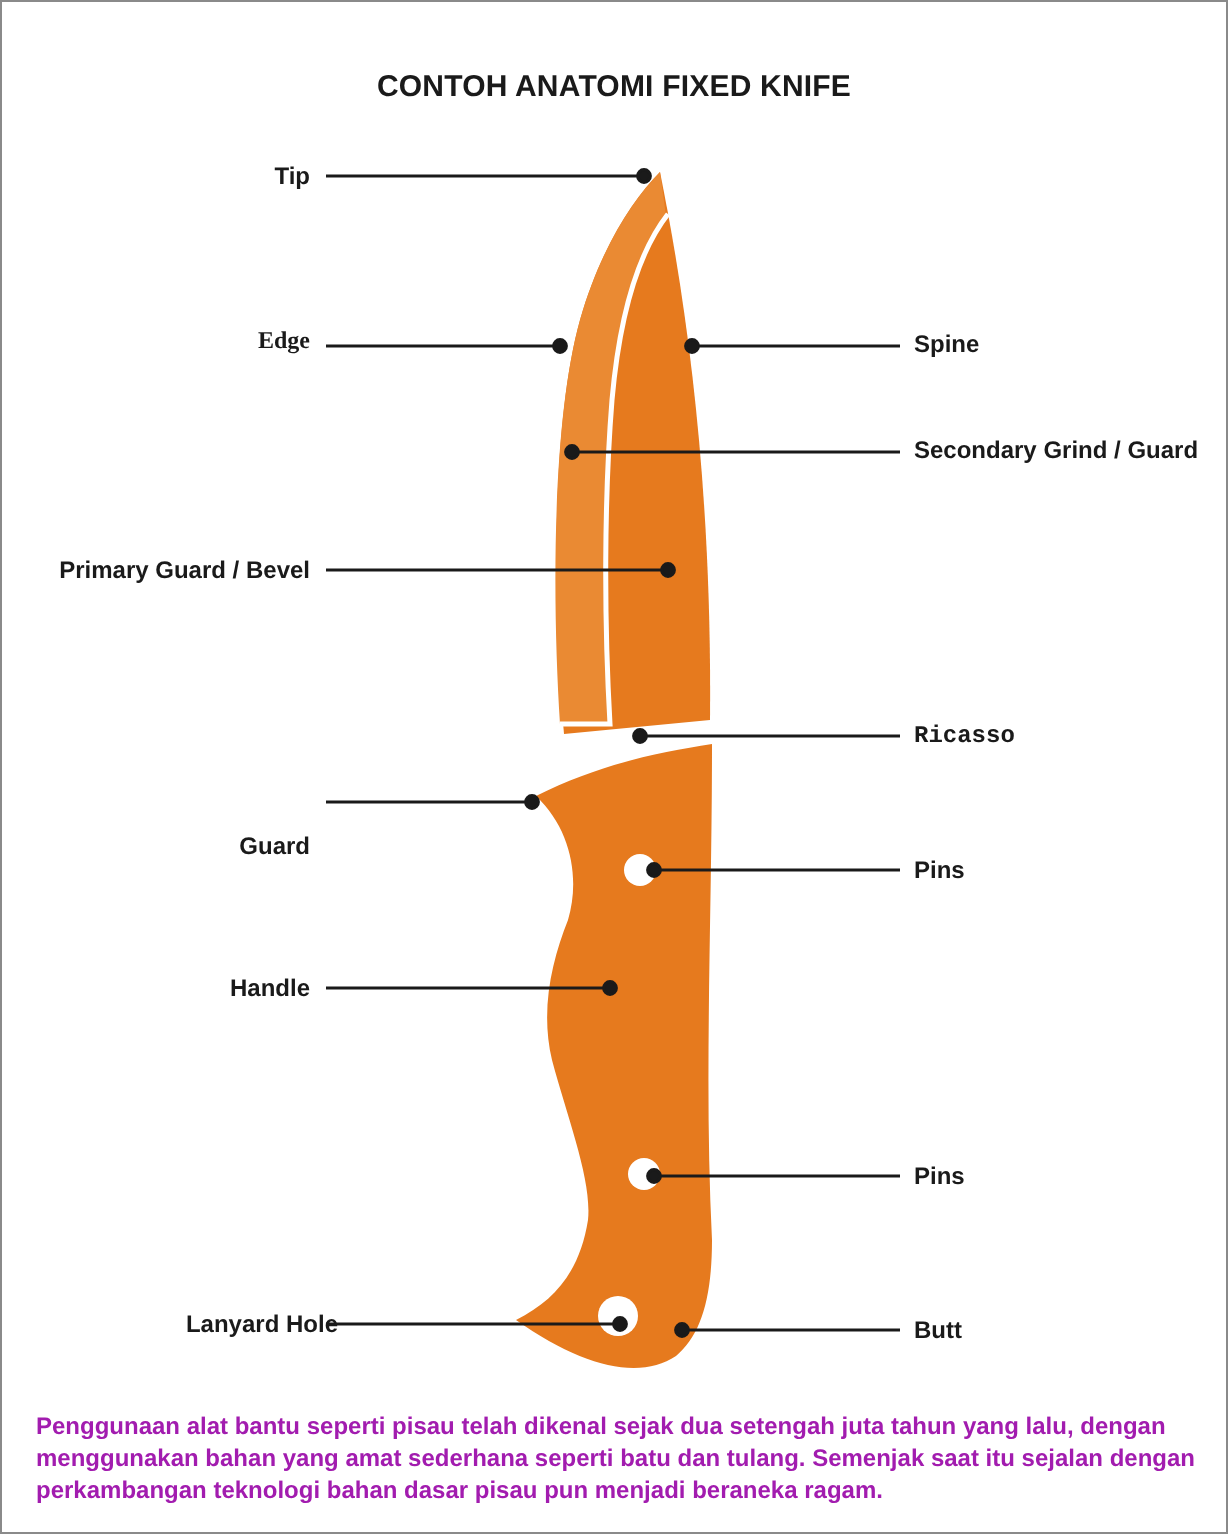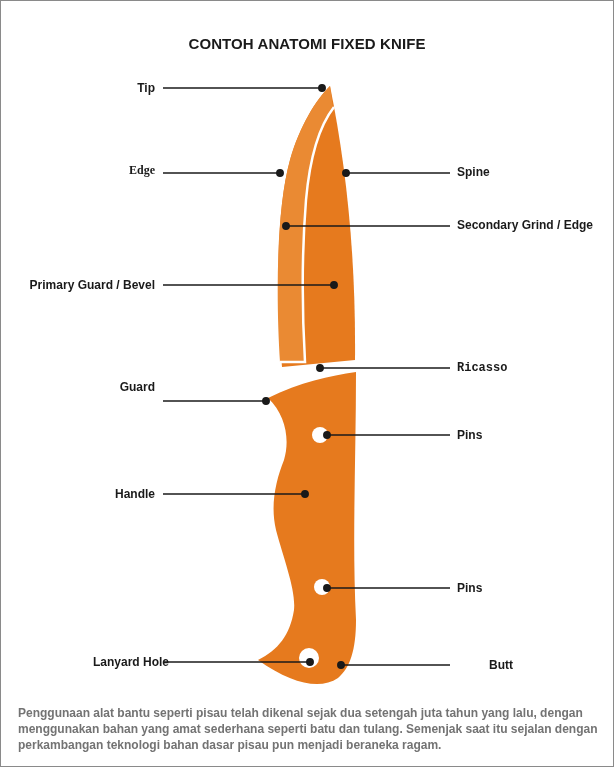--- a/index.html
+++ b/index.html
@@ -2,21 +2,21 @@
 <html><head>
 <meta charset="utf-8">
 <style>
   html, body { margin: 0; padding: 0; background: #ffffff; }
   body { width: 614px; height: 767px; overflow: hidden; position: relative; font-family: "Liberation Sans", sans-serif; }
   .frame { position: absolute; left: 0; top: 0; width: 612px; height: 765px; border: 1px solid #8a8a8a; background: #fff; }
   .title { position: absolute; left: 0; width: 614px; top: 35px; text-align: center; font-weight: bold; font-size: 15px; color: #1a1a1a; letter-spacing: 0.1px; }
   svg.diagram { position: absolute; left: 0; top: 0; }
   .label { position: absolute; font-weight: bold; font-size: 12px; color: #1a1a1a; white-space: nowrap; line-height: 14px; }
   .label.left { text-align: right; }
-  .desc { position: absolute; left: 18px; top: 705px; width: 590px; font-weight: bold; font-size: 12px; line-height: 16px; color: #737373; }
+  .desc { position: absolute; left: 18px; top: 705px; width: 590px; font-weight: bold; font-size: 12px; line-height: 16px; color: #a21caf; }
 </style>
 </head>
 <body>
 
 <div class="frame"></div>
 
 <div class="title">CONTOH ANATOMI FIXED KNIFE</div>
 
 <svg class="diagram" width="614" height="767" viewBox="0 0 614 767">
 
@@ -59,24 +59,24 @@
     <line x1="327" y1="588" x2="450" y2="588"></line>
       <circle cx="327" cy="588" r="3.2"></circle>
     <line x1="341" y1="665" x2="450" y2="665"></line>
       <circle cx="341" cy="665" r="3.2"></circle>
   </g>
 </svg>
 
 <div class="label left" style="right:459px; top:81px;">Tip</div>
 <div class="label left" style="right:459px; top:163px;font-family:Liberation Serif, serif;">Edge</div>
 <div class="label left" style="right:459px; top:278px;">Primary Guard / Bevel</div>
-<div class="label left" style="right:459px; top:380px;">Guard</div>
+<div class="label left" style="right:459px; top:416px;">Guard</div>
 <div class="label left" style="right:459px; top:487px;">Handle</div>
 <div class="label left" style="right:445px; top:655px;">Lanyard Hole</div>
 
 <div class="label" style="left:457px; top:165px;">Spine</div>
-<div class="label" style="left:457px; top:218px;">Secondary Grind / Edge</div>
+<div class="label" style="left:457px; top:218px;">Secondary Grind / Guard</div>
 <div class="label" style="left:457px; top:361px;font-family:Liberation Mono, monospace;">Ricasso</div>
 <div class="label" style="left:457px; top:428px;">Pins</div>
 <div class="label" style="left:457px; top:581px;">Pins</div>
-<div class="label" style="left:457px; top:658px;margin-left:32px;">Butt</div>
+<div class="label" style="left:457px; top:658px;">Butt</div>
 
 <div class="desc">Penggunaan alat bantu seperti pisau telah dikenal sejak dua setengah juta tahun yang lalu, dengan menggunakan bahan yang amat sederhana seperti batu dan tulang. Semenjak saat itu sejalan dengan perkambangan teknologi bahan dasar pisau pun menjadi beraneka ragam.</div>
 
 </body></html>

